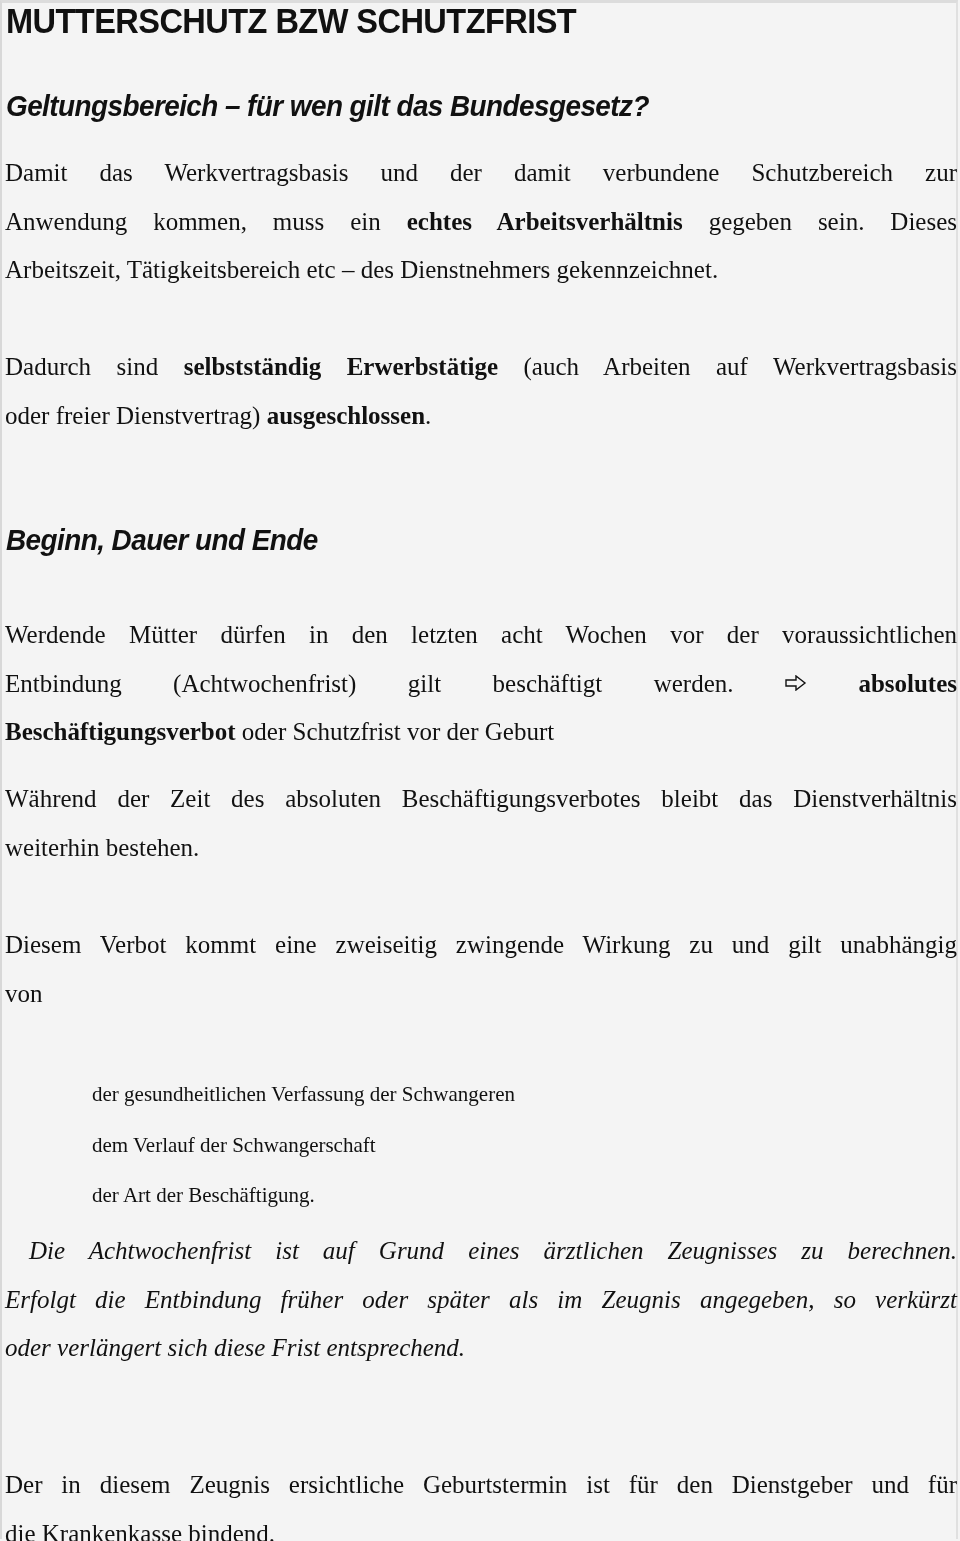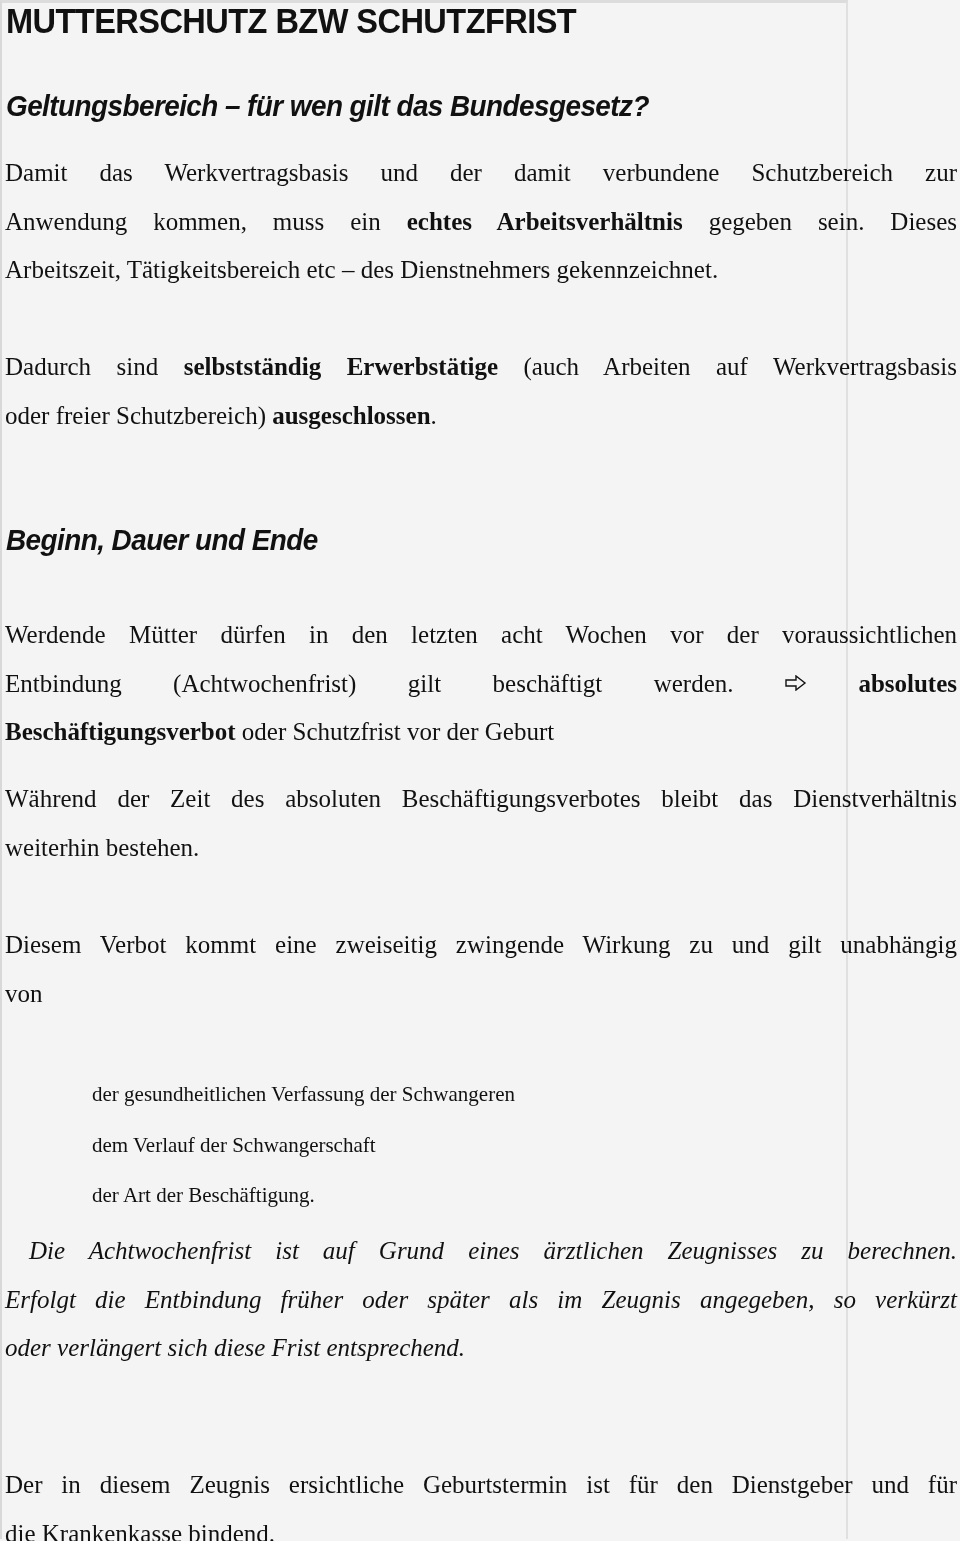--- a/index.html
+++ b/index.html
@@ -10,21 +10,21 @@
     body {
       width: 960px;
       height: 1541px;
       position: relative;
       overflow: hidden;
       color: #111;
     }
     .page {
       position: absolute;
       left: 0; top: 0;
-      width: 848px;
+      width: 958px;
       height: 1539px;
       border-left: 2px solid #d8d8d8;
       border-top: 3px solid #dcdcdc;
       border-right: 2px solid #e0e0e0;
       box-sizing: border-box;
       background: #f4f4f4;
     }
     .h1 {
       position: absolute;
       left: 4px;
@@ -100,21 +100,21 @@
   <h2 class="h2" style="top:86px;">Geltungsbereich – für wen gilt das Bundesgesetz?</h2>
 
   <div class="para" style="top:146px;">
     <span class="line"><span>Damit das Werkvertragsbasis und der damit verbundene Schutzbereich zur</span></span>
     <span class="line"><span>Anwendung kommen, muss ein </span><b>echtes Arbeitsverhältnis</b><span> gegeben sein. Dieses</span></span>
     <span class="line last"><span>Arbeitszeit, Tätigkeitsbereich etc – des Dienstnehmers gekennzeichnet.</span></span>
   </div>
 
   <div class="para" style="top:340px;">
     <span class="line"><span>Dadurch sind </span><b>selbstständig Erwerbstätige</b><span> (auch Arbeiten auf Werkvertragsbasis</span></span>
-    <span class="line last"><span>oder freier Schutzbereich) </span><b>ausgeschlossen</b><span>.</span></span>
+    <span class="line last"><span>oder freier Dienstvertrag) </span><b>ausgeschlossen</b><span>.</span></span>
   </div>
 
   <h2 class="h2" style="top:520px;">Beginn, Dauer und Ende</h2>
 
   <div class="para" style="top:608px;">
     <span class="line"><span>Werdende Mütter dürfen in den letzten acht Wochen vor der voraussichtlichen</span></span>
     <span class="line" style="word-spacing:22px;"><span>Entbindung (Achtwochenfrist) gilt beschäftigt werden.</span> <svg class="arrow-icon" viewBox="0 0 22 16">
           <path d="M1 5 H11 V1 L20 8 L11 15 V11 H1 Z" fill="none" stroke="#111" stroke-width="1.4" stroke-linejoin="miter"></path>
         </svg> <b>absolutes</b></span>
     <span class="line last"><b>Beschäftigungsverbot</b><span> oder Schutzfrist vor der Geburt</span></span>

